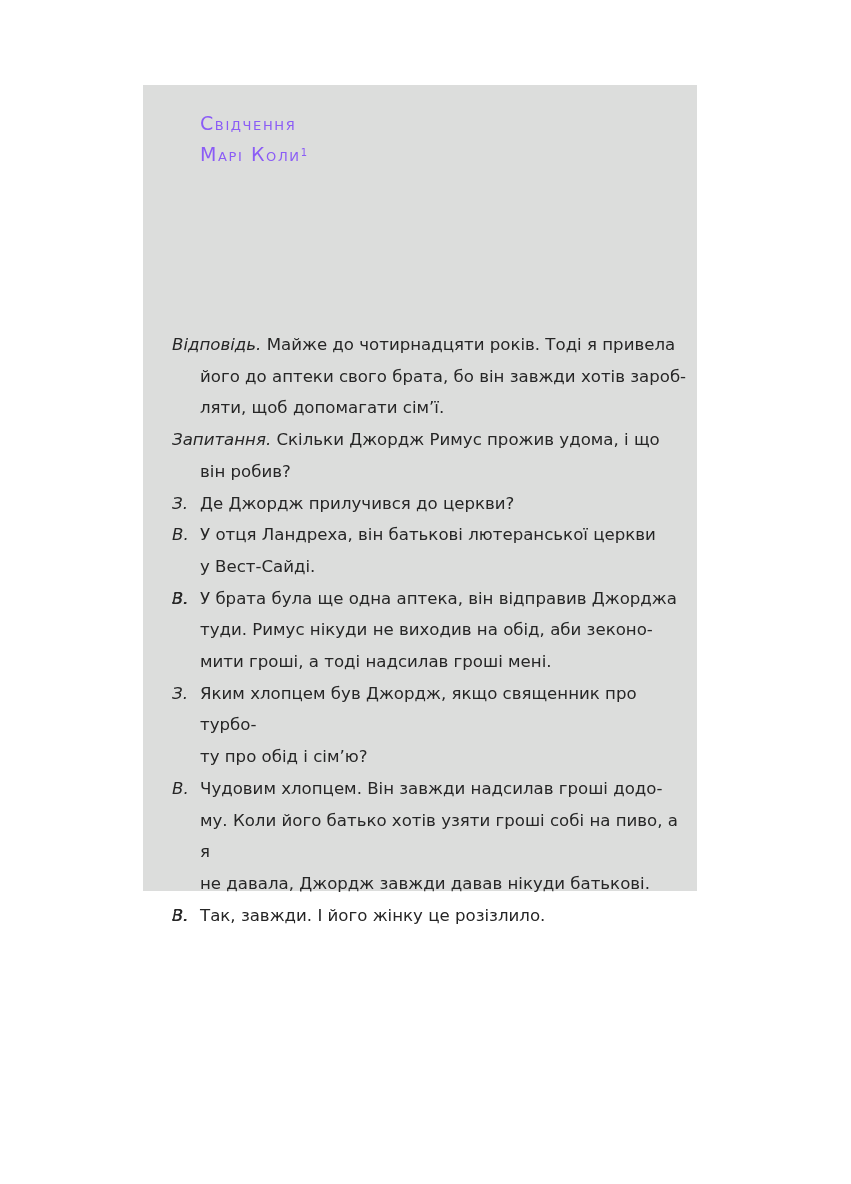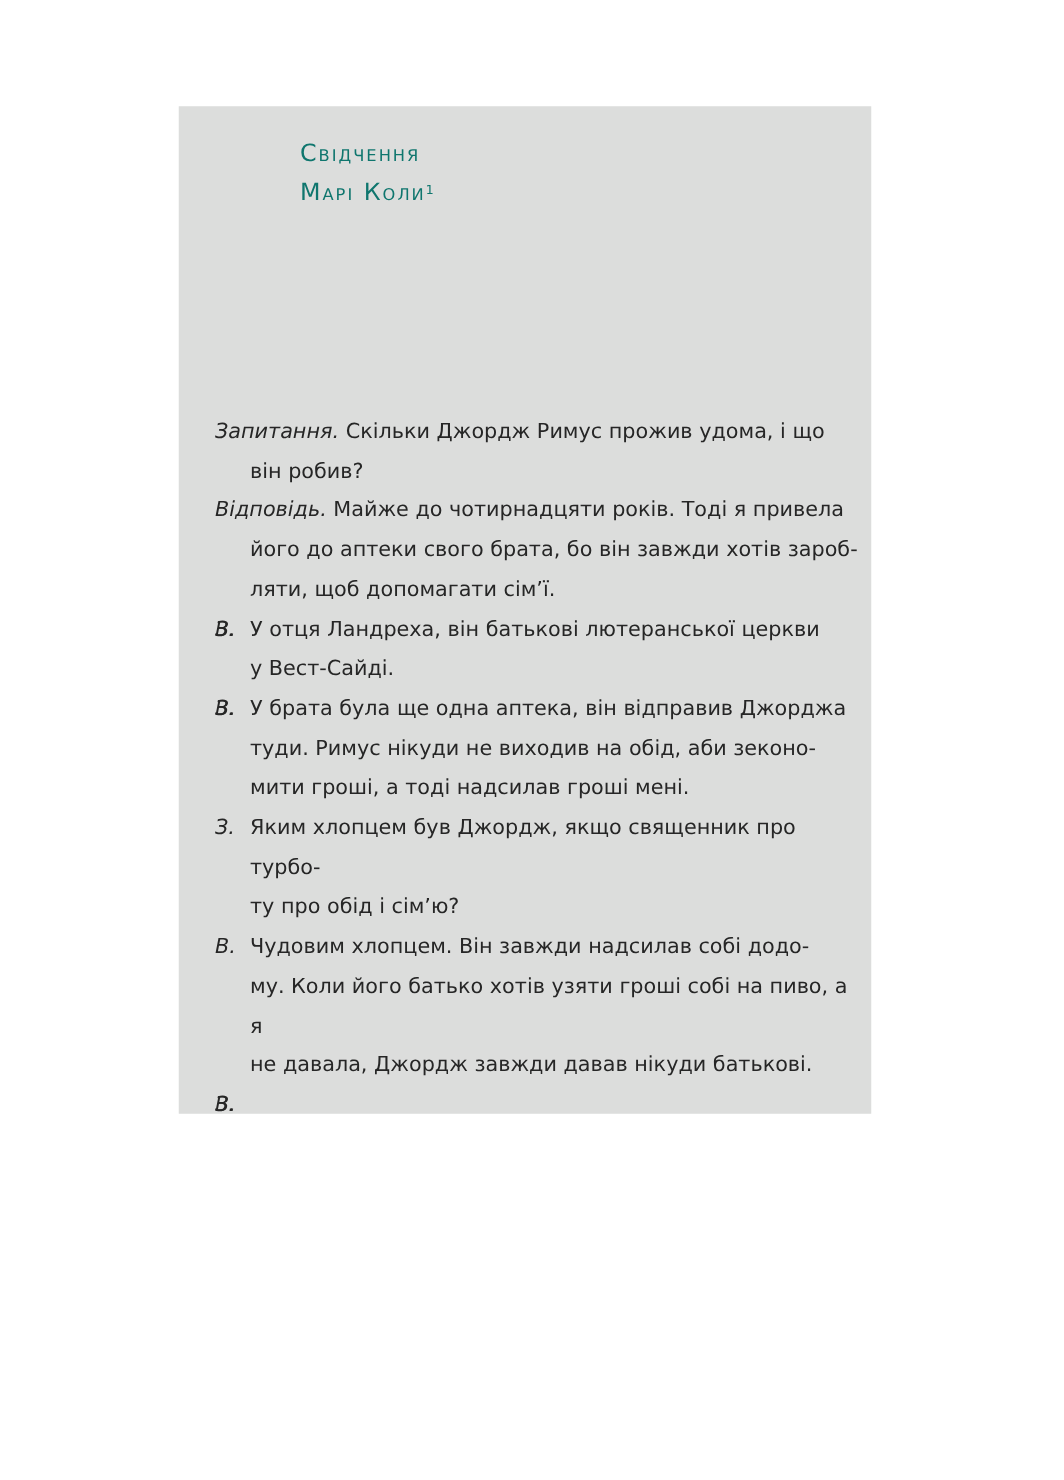--- a/index.html
+++ b/index.html
@@ -19,26 +19,25 @@
       left: 143px;
       top: 85px;
       width: 554px;
       height: 806px;
       background: #dcdddc;
     }
     .title {
       position: absolute;
       left: 200px;
       top: 108px;
-      color: #0f766e;
+      color: #8b5cf6;
       font-size: 19px;
       letter-spacing: 1.6px;
       line-height: 31px;
       font-variant: small-caps;
-      margin-left: 40px;
     }
     .title .line { display: block; white-space: nowrap; }
     .title sup {
       font-size: 10px;
       vertical-align: top;
       position: relative;
       top: -2px;
       letter-spacing: 0;
     }
     .qa {
@@ -74,37 +73,38 @@
 <div class="panel"></div>
 
 <div class="title">
   <span class="line">Свідчення</span>
   <span class="line"><span>Марі Коли</span><sup>1</sup></span>
 </div>
 
 <div class="qa">
 
   <div class="entry full">
-    <span class="label">Запитання.</span>
-    <span>Скільки Джордж Римус прожив удома, і що</span>
-    <span class="line-break"></span>
-    <span>він робив?</span>
-  </div>
-
-  <div class="entry full">
     <span class="label">Відповідь.</span>
     <span>Майже до чотирнадцяти років. Тоді я привела</span>
     <span class="line-break"></span>
     <span>його до аптеки свого брата, бо він завжди хотів зароб-</span>
     <span class="line-break"></span>
     <span>ляти, щоб допомагати сім’ї.</span>
   </div>
 
+  <div class="entry full">
+    <span class="label">Запитання.</span>
+    <span>Скільки Джордж Римус прожив удома, і що</span>
+    <span class="line-break"></span>
+    <span>він робив?</span>
+  </div>
+
   <div class="entry short">
     <span class="label">З.</span>
+    <span>Де Джордж прилучився до церкви?</span>
   </div>
 
   <div class="entry short">
     <span class="label">В.</span>
     <span>У отця Ландреха, він батькові лютеранської церкви</span>
     <span class="line-break"></span>
     <span>у Вест-Сайді.</span>
   </div>
 
   <div class="entry short">
@@ -122,28 +122,29 @@
 
   <div class="entry short">
     <span class="label">З.</span>
     <span>Яким хлопцем був Джордж, якщо священник про турбо-</span>
     <span class="line-break"></span>
     <span>ту про обід і сім’ю?</span>
   </div>
 
   <div class="entry short">
     <span class="label">В.</span>
-    <span>Чудовим хлопцем. Він завжди надсилав собі додо-</span>
+    <span>Чудовим хлопцем. Він завжди надсилав гроші додо-</span>
     <span class="line-break"></span>
     <span>му. Коли його батько хотів узяти гроші собі на пиво, а я</span>
     <span class="line-break"></span>
     <span>не давала, Джордж завжди давав нікуди батькові.</span>
   </div>
 
   <div class="entry short">
     <span class="label">З.</span>
   </div>
 
   <div class="entry short">
     <span class="label">В.</span>
+    <span>Так, завжди. І його жінку це розізлило.</span>
   </div>
 
 </div>
 
 </body></html>

